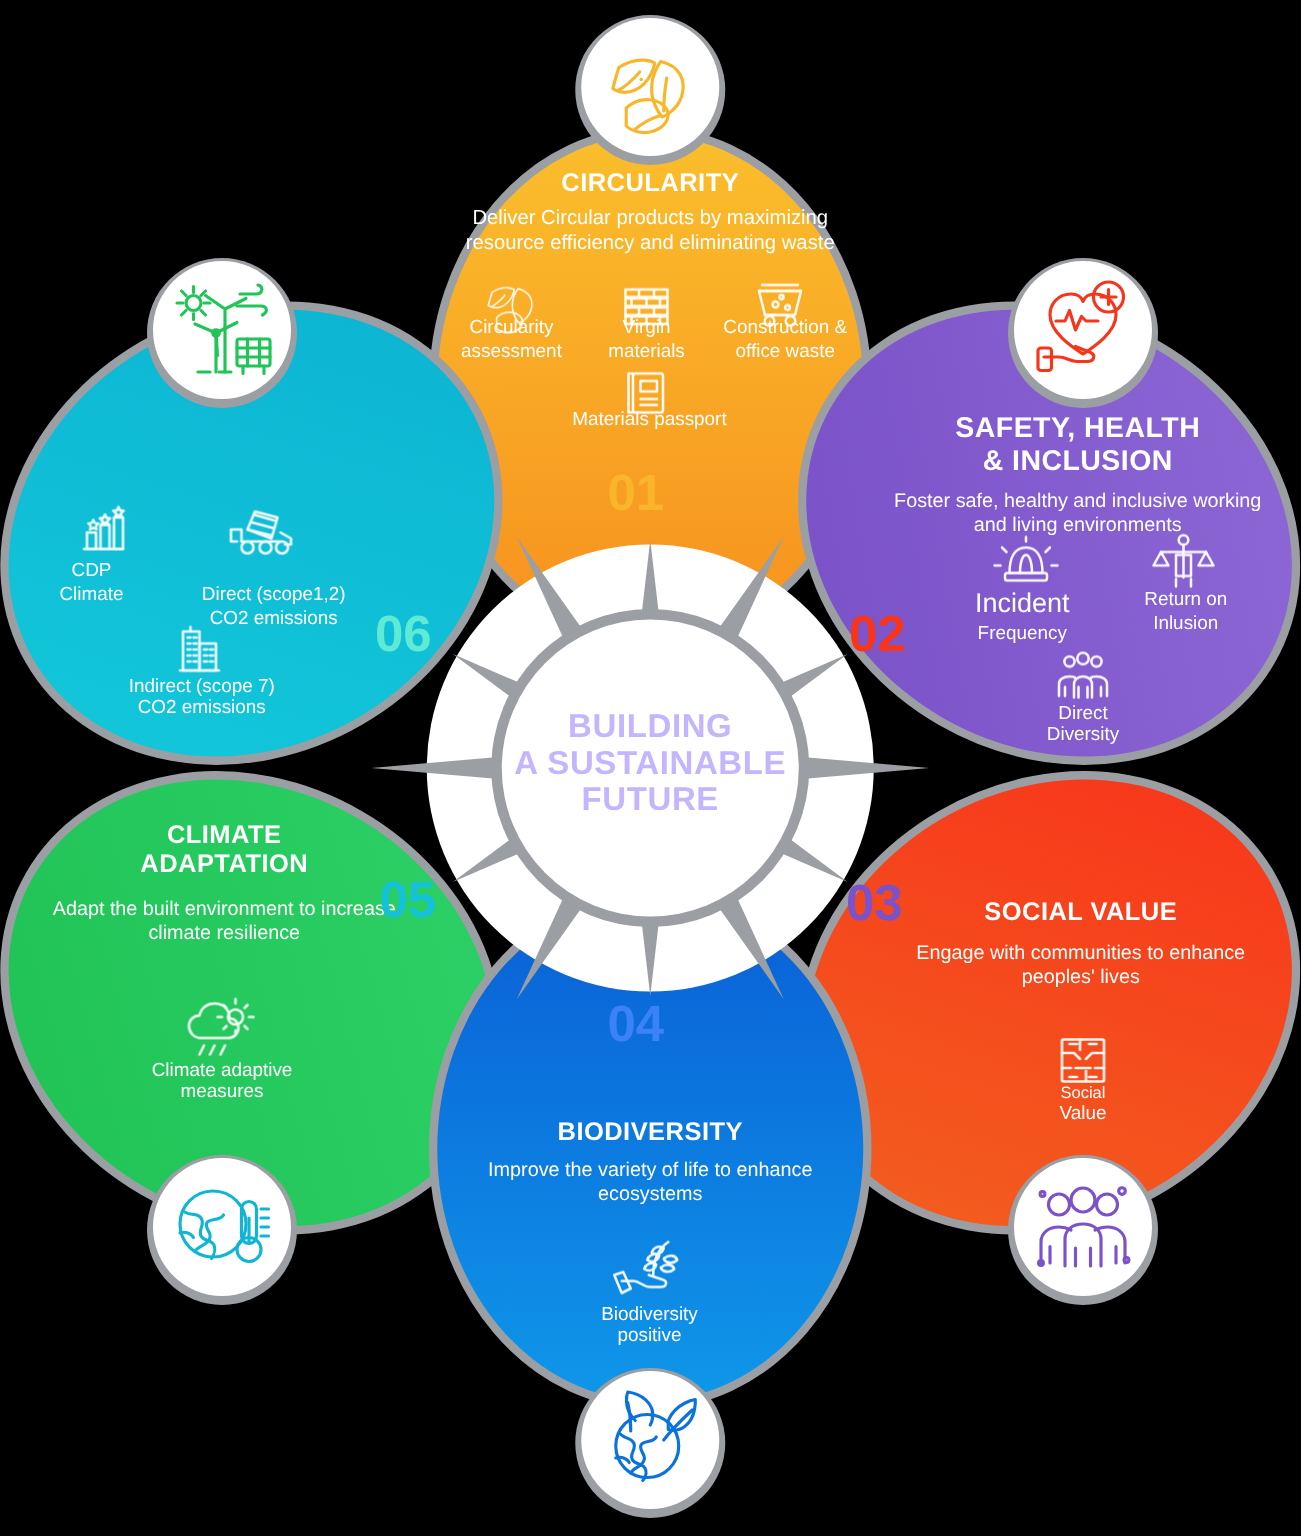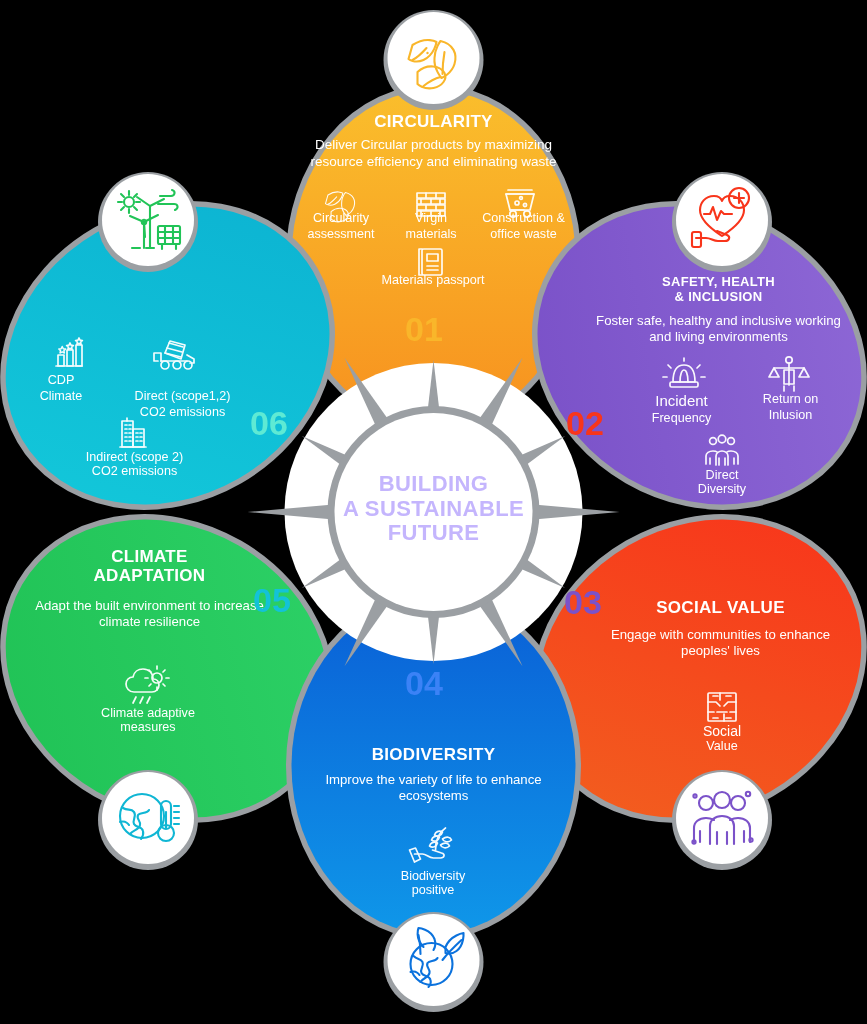--- a/index.html
+++ b/index.html
@@ -363,49 +363,49 @@
       <span class="slabel" style="font-size:12.6px;">Construction &amp;</span>
       <span class="slabel" style="font-size:12.6px;">office waste</span>
     </div>
   </div>
 </div>
 <div class="petal-text" style="left:333px;top:270px;width:200px;">
   <span class="slabel" style="font-size:12.6px;">Materials passport</span>
 </div>
 
 <div class="petal-text" style="left:585px;top:275px;width:267px;">
-  <div class="ptitle" style="font-size:13px;text-align:center;">
+  <div class="ptitle" style="font-size:19px;text-align:center;">
     <div>SAFETY, HEALTH</div>
     <div>&amp; INCLUSION</div>
   </div>
   <div class="pdesc" style="font-size:13.2px;margin-top:8px;">Foster safe, healthy and inclusive working and living environments</div>
 </div>
 <div class="petal-text" style="left:620px;top:390px;width:232px;">
   <div class="subs" style="gap:14px;">
     <div class="sub" style="width:95px;">
-      <span class="slabel" style="font-size:15px;">Incident</span>
+      <span class="slabel" style="font-size:18px;">Incident</span>
       <span class="slabel" style="font-size:12.6px;">Frequency</span>
     </div>
     <div class="sub" style="width:95px;">
       <span class="slabel" style="font-size:12.6px;">Return on</span>
       <span class="slabel" style="font-size:12.6px;">Inlusion</span>
     </div>
   </div>
 </div>
 <div class="petal-text" style="left:662px;top:468px;width:120px;">
   <span class="slabel" style="font-size:12.6px;display:block;">Direct</span>
   <span class="slabel" style="font-size:12.6px;display:block;">Diversity</span>
 </div>
 
 <div class="petal-text" style="left:588px;top:598px;width:265px;">
   <div class="ptitle" style="font-size:17px;">SOCIAL VALUE</div>
   <div class="pdesc" style="font-size:13.2px;margin-top:10px;">Engage with communities to enhance peoples' lives</div>
 </div>
 <div class="petal-text" style="left:662px;top:723px;width:120px;">
-  <span class="slabel" style="font-size:14px;display:block;">Social</span>
+  <span class="slabel" style="font-size:11px;display:block;">Social</span>
   <span class="slabel" style="font-size:12.6px;display:block;">Value</span>
 </div>
 
 <div class="petal-text" style="left:300px;top:745px;width:267px;">
   <div class="ptitle" style="font-size:17px;">BIODIVERSITY</div>
   <div class="pdesc" style="font-size:13.2px;margin-top:8px;">Improve the variety of life to enhance ecosystems</div>
 </div>
 <div class="petal-text" style="left:373px;top:869px;width:120px;">
   <span class="slabel" style="font-size:12.6px;display:block;">Biodiversity</span>
   <span class="slabel" style="font-size:12.6px;display:block;">positive</span>
@@ -429,21 +429,21 @@
       <span class="slabel" style="font-size:12.6px;">CDP</span>
       <span class="slabel" style="font-size:12.6px;">Climate</span>
     </div>
     <div class="sub" style="width:150px;margin-top:16px;">
       <span class="slabel" style="font-size:12.6px;">Direct (scope1,2)</span>
       <span class="slabel" style="font-size:12.6px;">CO2 emissions</span>
     </div>
   </div>
 </div>
 <div class="petal-text" style="left:57px;top:450px;width:155px;">
-  <span class="slabel" style="font-size:12.6px;display:block;">Indirect (scope 2)</span>
+  <span class="slabel" style="font-size:12.6px;display:block;">Indirect (scope 7)</span>
   <span class="slabel" style="font-size:12.6px;display:block;">CO2 emissions</span>
 </div>
 
 <div class="num" style="left:405px;top:310px;font-size:34px;color:#f9b62a;">01</div>
 <div class="num" style="left:566px;top:404px;font-size:34px;color:#f8351b;">02</div>
 <div class="num" style="left:564px;top:583px;font-size:34px;color:#7b52c9;">03</div>
 <div class="num" style="left:405px;top:664px;font-size:34px;color:#3b82f6;">04</div>
 <div class="num" style="left:253px;top:581px;font-size:34px;color:#13c2d8;">05</div>
 <div class="num" style="left:250px;top:404px;font-size:34px;color:#5eead4;">06</div>
 

